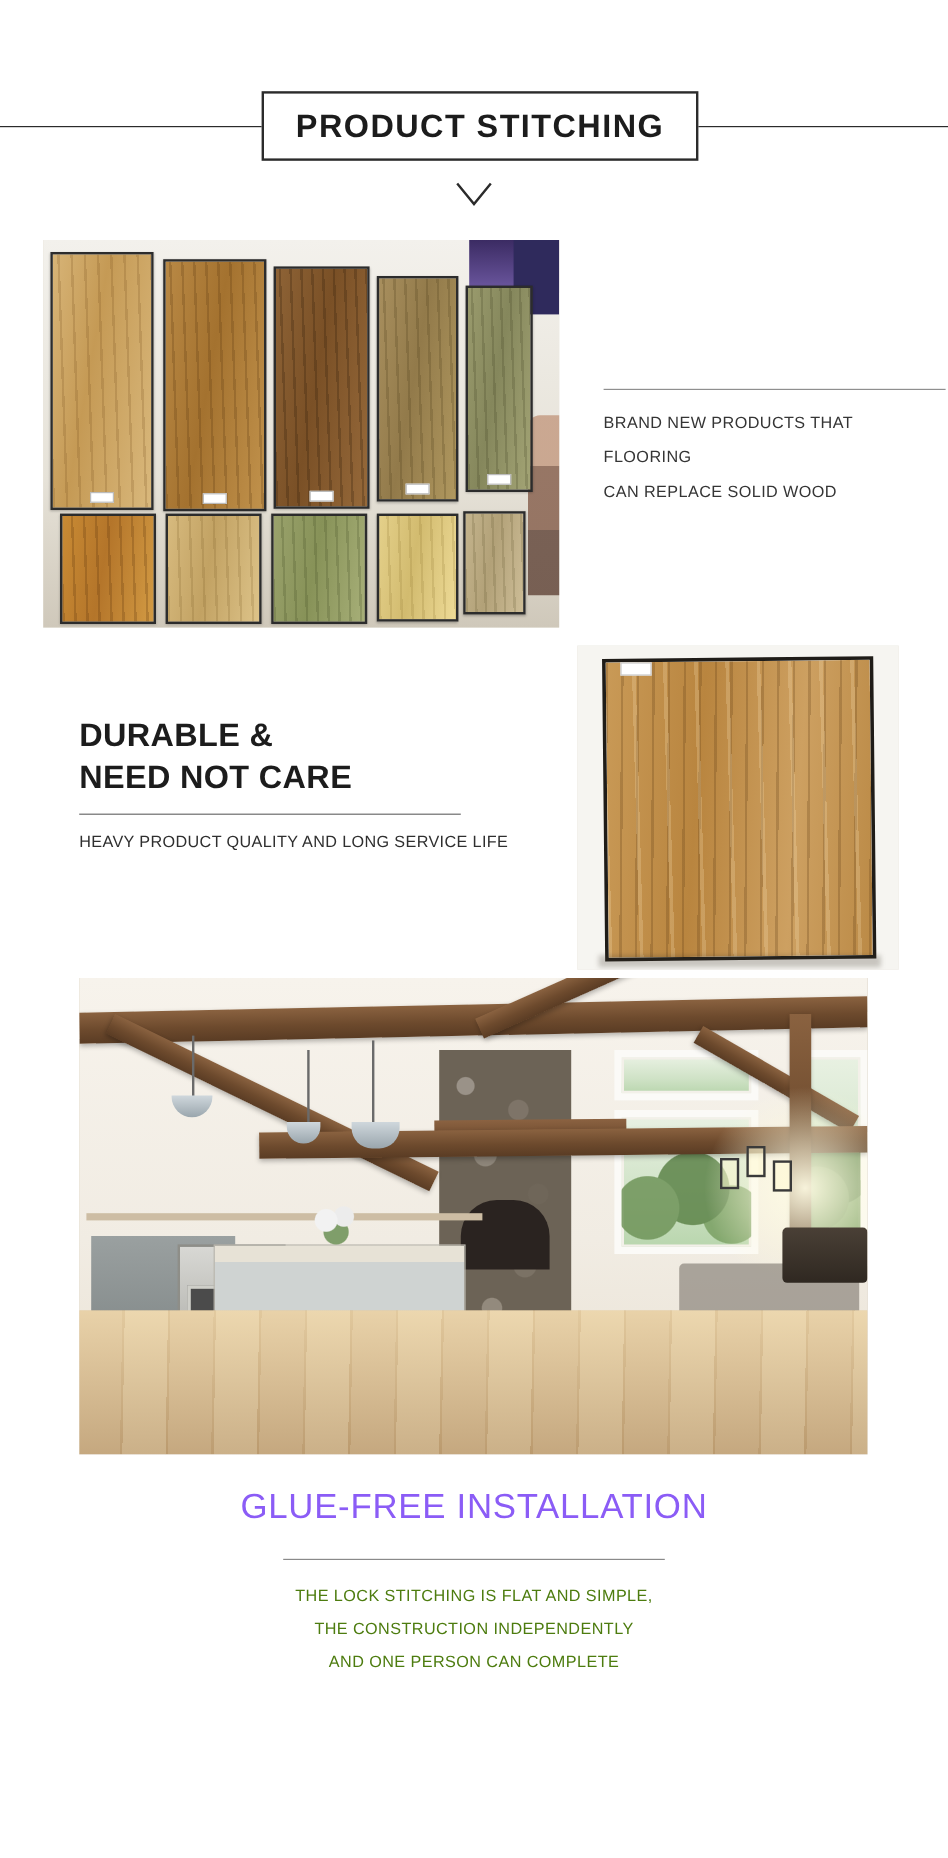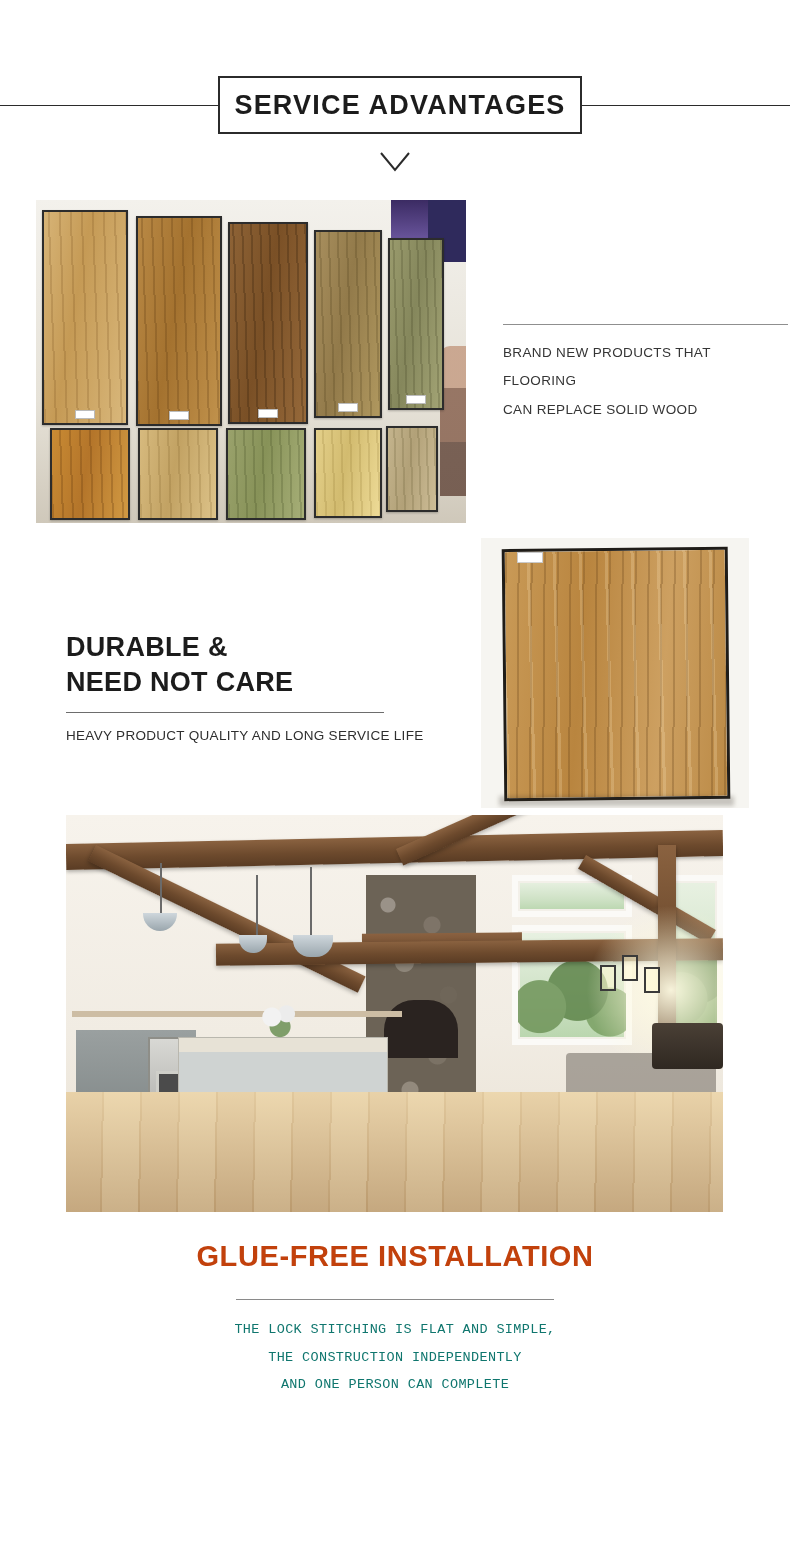--- a/index.html
+++ b/index.html
@@ -104,21 +104,21 @@
     left: 481px;
     top: 8px;
     width: 268px;
     height: 270px;
     overflow: hidden;
     background: #e9e6de;
   }
   .sec2-text {
     position: absolute;
     left: 66px;
-    top: 100px;
+    top: 66px;
     width: 400px;
   }
   .hr-thin2 {
     height: 1px;
     background: #6d6d6d;
     margin: 13px 0 12px 0;
     width: 318px;
   }
   .body-caps2 {
     font-size: 13.5px;
@@ -141,36 +141,35 @@
   }
   .sec3-text {
     position: absolute;
     left: 0;
     top: 425px;
     width: 790px;
     text-align: center;
   }
   .h2-center {
     font-size: 29px;
-    font-weight: bold;
-    color: #c2410c;
+    font-weight: normal;
+    color: #8b5cf6;
     letter-spacing: 0.6px;
   }
   .hr-center {
     width: 318px;
     height: 1px;
     background: #8a8a8a;
     margin: 26px auto 16px auto;
   }
   .body-center {
     font-size: 13.5px;
     line-height: 2.05;
-    color: #0f766e;
+    color: #4d7c0f;
     letter-spacing: 0.35px;
-    font-family: Liberation Mono, monospace;
   }
 
   
 
   
   .showroom { position: absolute; inset: 0; background: #efece4; }
   .sr-wall {
     position: absolute; left: 0; top: 0; width: 100%; height: 100%;
     background: linear-gradient(180deg,#f3f1ec 0%,#e6e2d8 62%,#cfc8ba 100%);
   }
@@ -347,21 +346,21 @@
     position: absolute; width: 16px; height: 26px;
     border: 2px solid #3a3a3a; background: rgba(255,250,210,.5);
   }
 </style>
 </head>
 <body>
 
 <div class="header">
   <div class="header-rule"></div>
   <div class="header-title-box">
-    <div class="header-title">SERVICE ADVANTAGES</div>
+    <div class="header-title">PRODUCT STITCHING</div>
   </div>
   <div class="chevron">
     <svg width="34" height="24" viewBox="0 0 34 24" aria-hidden="true">
       <polyline points="3,3 17,20 31,3" fill="none" stroke="#2b2b2b" stroke-width="2"></polyline>
     </svg>
   </div>
 </div>
 
 <div class="sec1">
 

